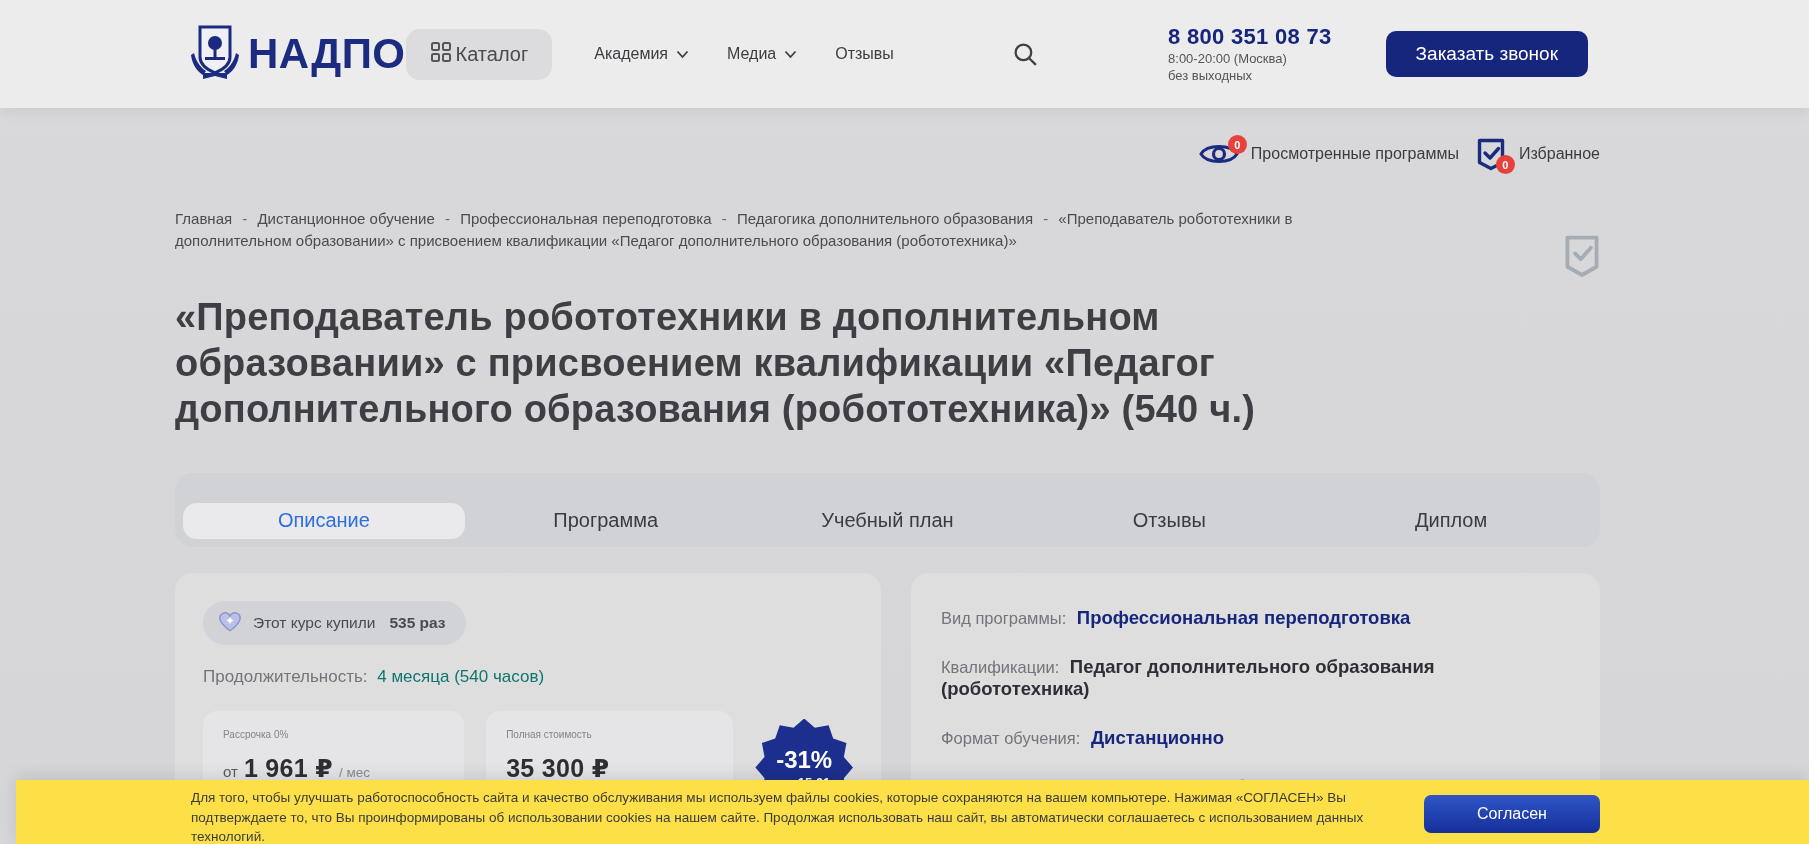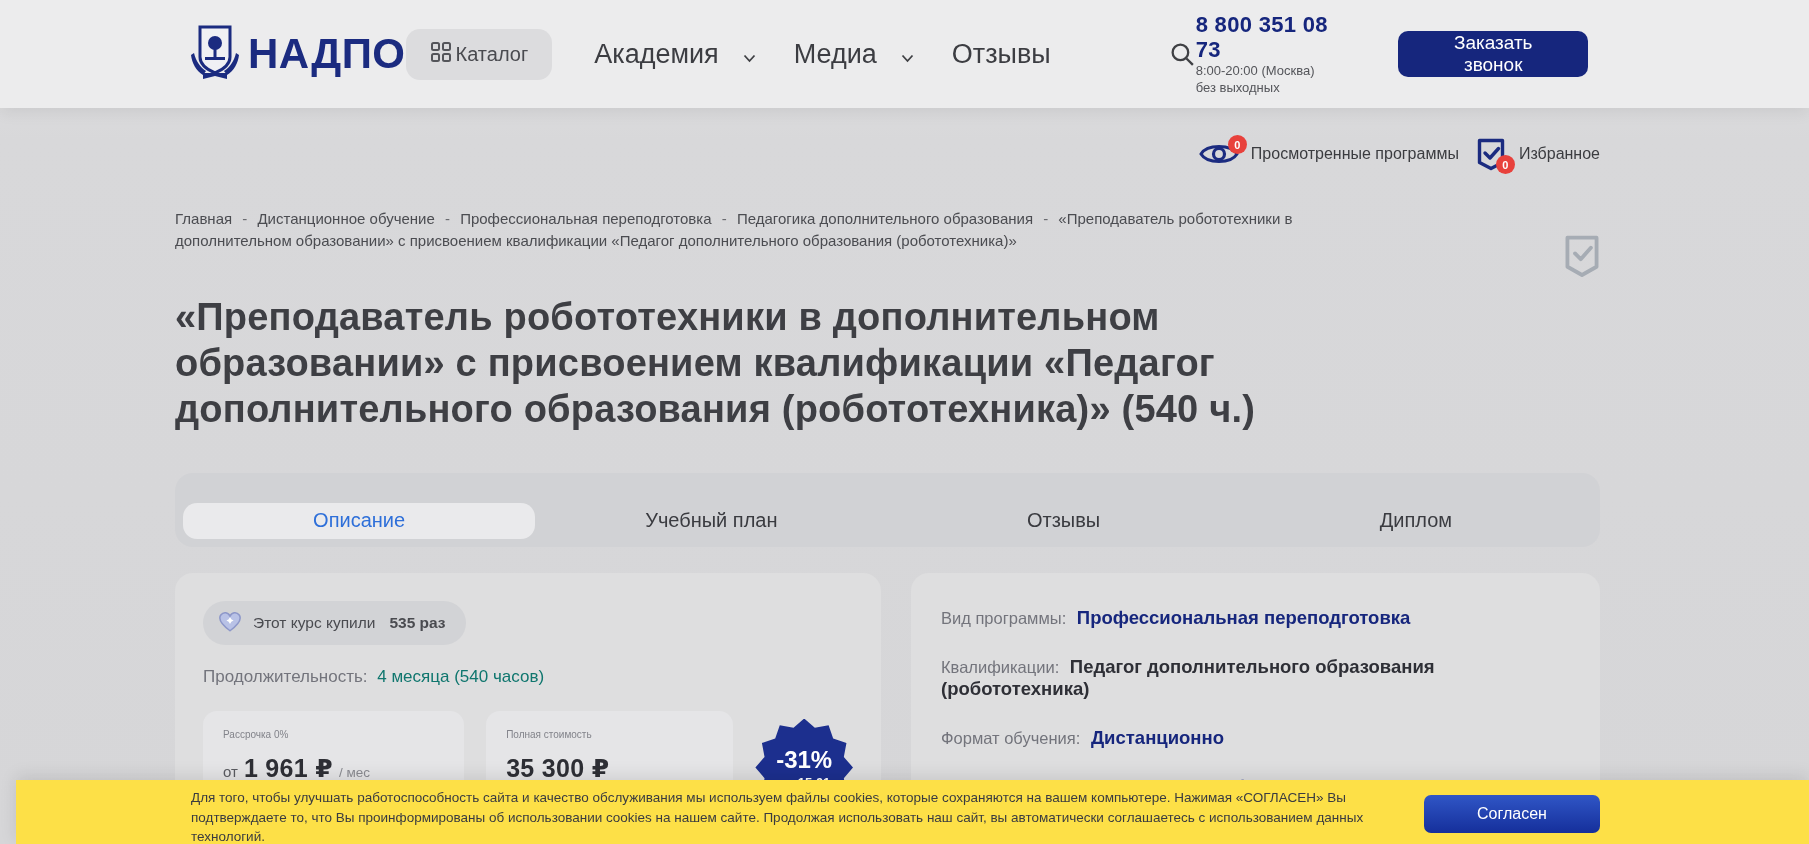--- a/index.html
+++ b/index.html
@@ -17,21 +17,21 @@
     position:relative; z-index:10;
   }
   .logo { display:flex; align-items:center; gap:8px; cursor:pointer; }
   .logo-text { font-size:42px; font-weight:800; color:#1b2b80; letter-spacing:.5px; }
   .catalog-btn {
     display:flex; align-items:center; gap:4px;
     background:#dcdcde; border-radius:14px; padding:12px 24px; cursor:pointer;
     font-size:20px; color:#4a4b50;
   }
   .nav { display:flex; align-items:center; gap:38px; margin-left:42px; }
-  .nav-item { display:flex; align-items:flex-end; gap:24px; font-size:27px; color:#3c3d42; cursor:pointer; }
+  .nav-item { display:flex; align-items:flex-end; gap:8px; font-size:16px; color:#3c3d42; cursor:pointer; }
   .search-btn { margin-left:118px; cursor:pointer; display:flex; }
   .phone-block { margin-left:auto; line-height:1.15; }
   .phone-number { font-size:22px; font-weight:800; color:#16267d; letter-spacing:.3px; }
   .phone-sub { font-size:13px; color:#54555a; margin-top:2px; }
   .cta-btn {
     margin-left:54px; background:#16267d; color:#fff; font-size:19px;
     border:none; border-radius:10px; padding:0 30px; height:46px; cursor:pointer;
     font-family:inherit;
   }
   
@@ -235,20 +235,21 @@
 </div>
 
 <h1 class="page-title">
   <span>«Преподаватель робототехники в дополнительном</span><br>
   <span>образовании» с присвоением квалификации «Педагог</span><br>
   <span>дополнительного образования (робототехника)» (540 ч.)</span>
 </h1>
 
 <div class="tabs">
   <div class="tab active">Описание</div>
+  <div class="tab">Программа</div>
   <div class="tab">Учебный план</div>
   <div class="tab">Отзывы</div>
   <div class="tab">Диплом</div>
 </div>
 
 <div class="cards-row">
 
   <div class="card card-left">
     <div class="bought-pill">
       <span>

